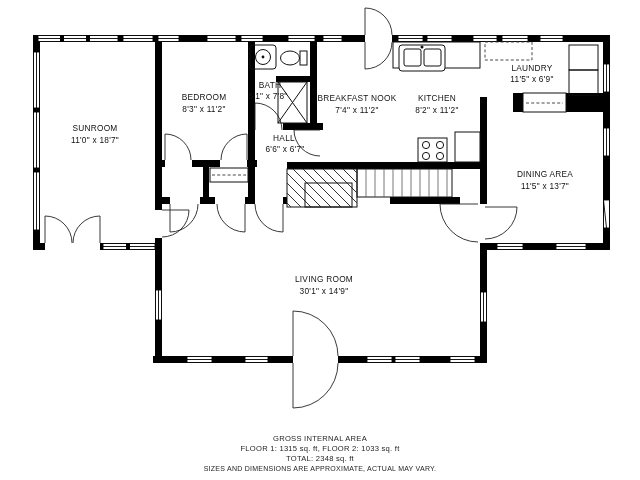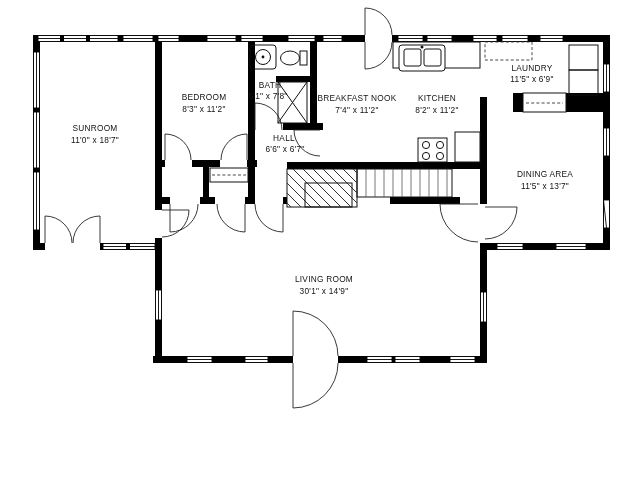--- a/index.html
+++ b/index.html
@@ -322,13 +322,19 @@
     <text x="532" y="82">11'5" x 6'9"</text>
     <text x="284" y="141">HALL</text>
     <text x="285" y="152">6'6" x 6'7"</text>
     <text x="545" y="177">DINING AREA</text>
     <text x="545" y="189">11'5" x 13'7"</text>
     <text x="324" y="282">LIVING ROOM</text>
     <text x="324" y="294">30'1" x 14'9"</text>
   </g>
 </svg>
 
+  <div class="footer">
+    <div>GROSS INTERNAL AREA</div>
+    <div>FLOOR 1: 1315 sq. ft, FLOOR 2: 1033 sq. ft</div>
+    <div>TOTAL: 2348 sq. ft</div>
+    <div class="small">SIZES AND DIMENSIONS ARE APPROXIMATE, ACTUAL MAY VARY.</div>
+  </div>
 </div>
 
 </body></html>

